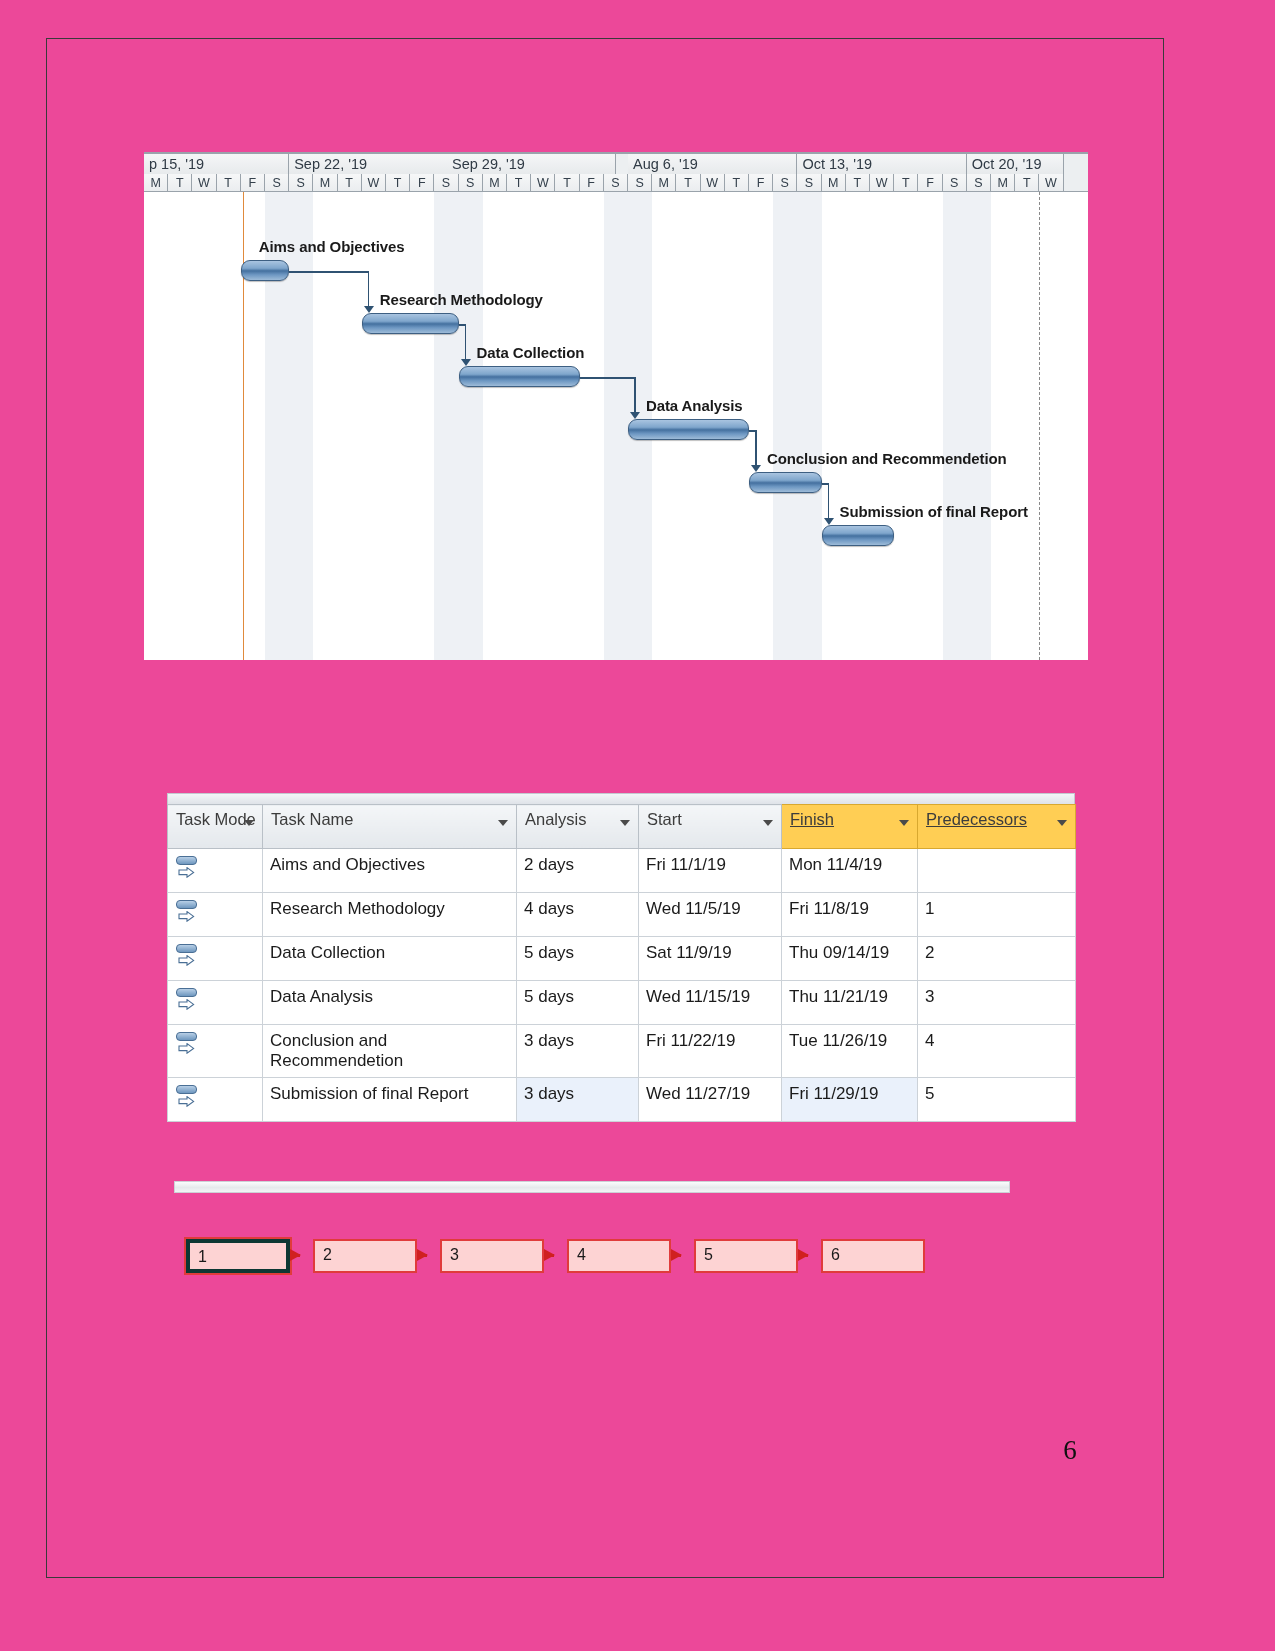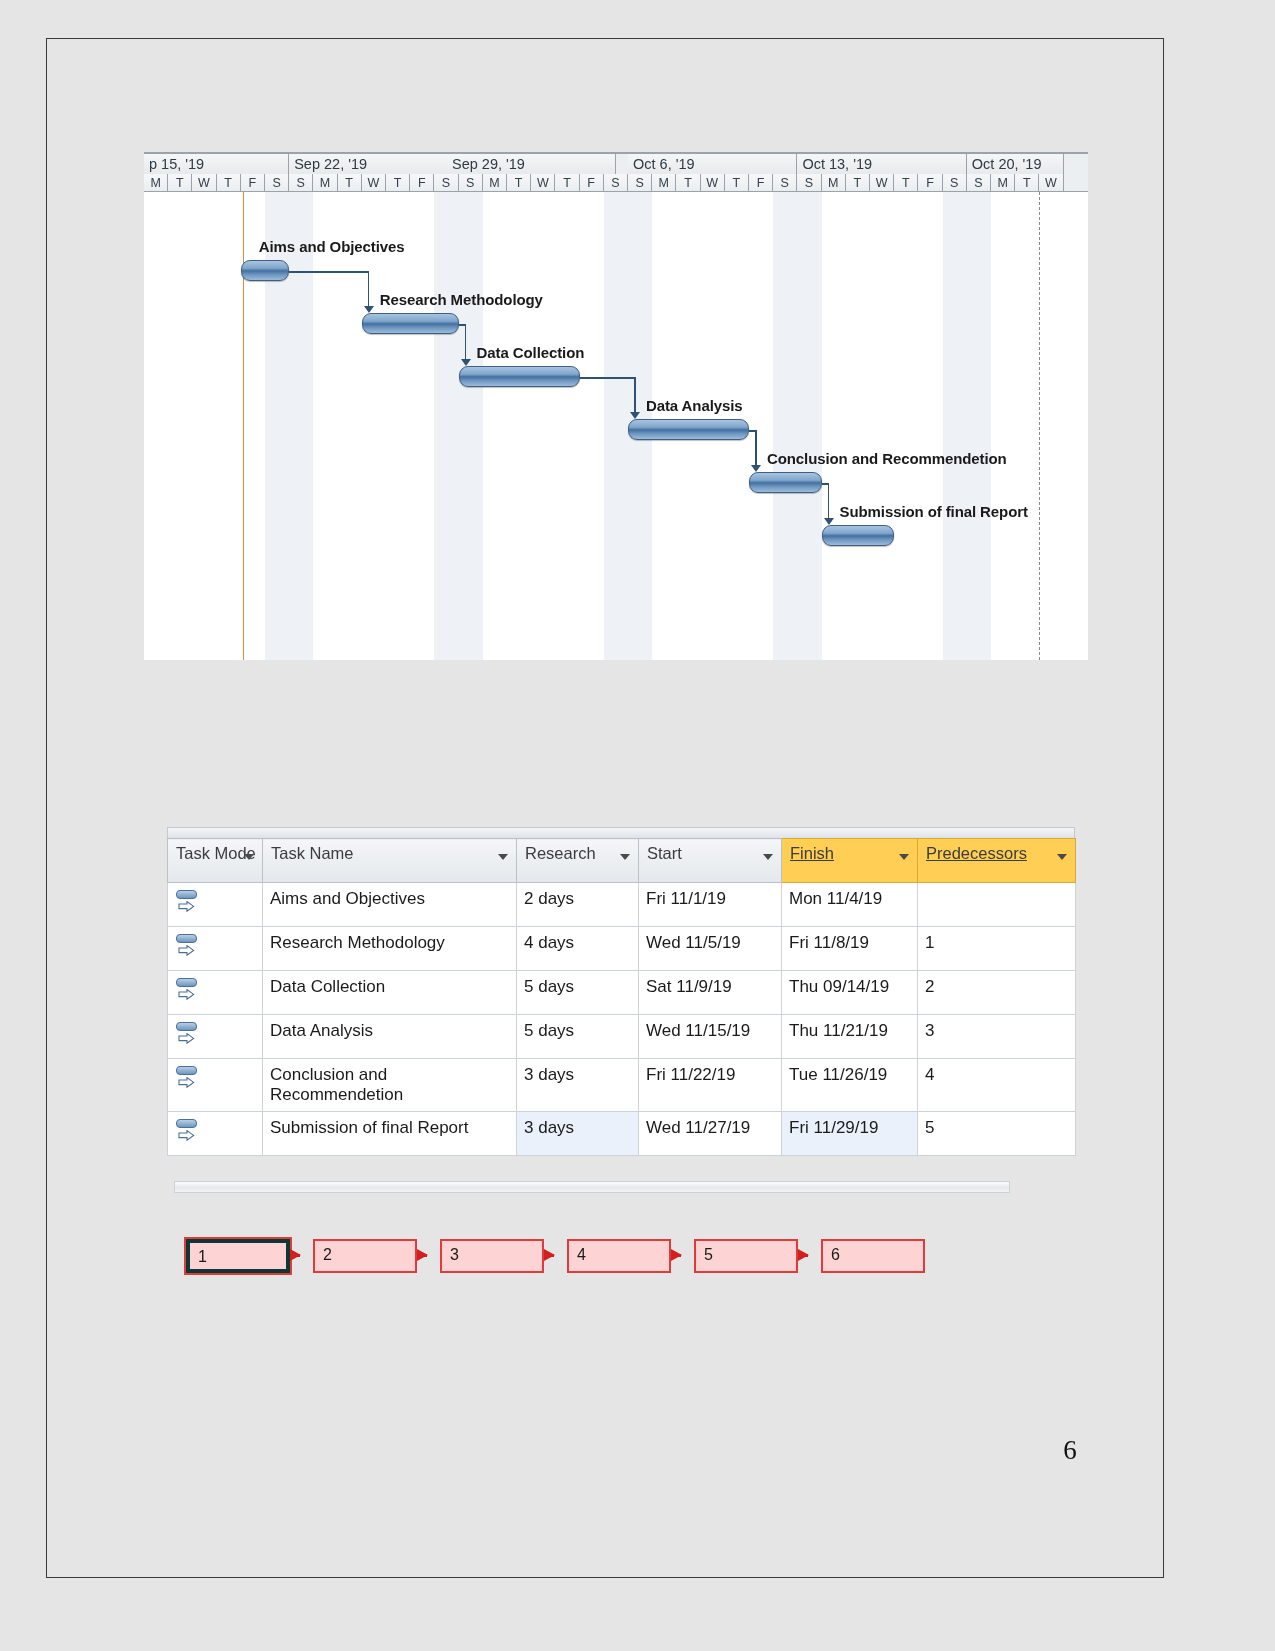--- a/index.html
+++ b/index.html
@@ -6,21 +6,21 @@
   html, body {
     width: 1275px; height: 1651px;
     background: #ffffff;
     font-family: "Liberation Sans", sans-serif;
   }
 
   
   #page {
     position: relative;
     width: 1275px; height: 1651px;
-    background: #e5e5e5;
+    background: #ec4899;
     overflow: hidden;
     padding-left: 20px;
   }
   #page-border {
     position: absolute;
     left: 46px; top: 38px;
     width: 1118px; height: 1540px;
     border: 1px solid #3a3a3a;
   }
 
@@ -101,21 +101,21 @@
     position: absolute;
     width: 0; height: 0;
     border-left: 5px solid transparent;
     border-right: 5px solid transparent;
     border-top: 7px solid #2f5272;
   }
 
   
   #task-table {
     position: absolute;
-    left: 167px; top: 827px;
+    left: 167px; top: 793px;
     width: 908px;
   }
   #tt-scrollbar {
     height: 11px;
     background: linear-gradient(#f3f5f7, #dfe3e8);
     border: 1px solid #c3c9cf;
     border-bottom: none;
   }
   table.tt {
     border-collapse: collapse;
@@ -241,21 +241,21 @@
         <div class="ts-day" style="left: 266.2px; width: 24.2px;">F</div>
         <div class="ts-day" style="left: 290.4px; width: 24.2px;">S</div>
         <div class="ts-week" style="left: 303px; width: 169.4px;">Sep 29, '19</div>
         <div class="ts-day" style="left: 314.6px; width: 24.2px;">S</div>
         <div class="ts-day" style="left: 338.8px; width: 24.2px;">M</div>
         <div class="ts-day" style="left: 363px; width: 24.2px;">T</div>
         <div class="ts-day" style="left: 387.2px; width: 24.2px;">W</div>
         <div class="ts-day" style="left: 411.4px; width: 24.2px;">T</div>
         <div class="ts-day" style="left: 435.6px; width: 24.2px;">F</div>
         <div class="ts-day" style="left: 459.8px; width: 24.2px;">S</div>
-        <div class="ts-week" style="left: 484px; width: 169.4px;">Oct 6, '19</div>
+        <div class="ts-week" style="left: 484px; width: 169.4px;">Aug 6, '19</div>
         <div class="ts-day" style="left: 484px; width: 24.2px;">S</div>
         <div class="ts-day" style="left: 508.2px; width: 24.2px;">M</div>
         <div class="ts-day" style="left: 532.4px; width: 24.2px;">T</div>
         <div class="ts-day" style="left: 556.6px; width: 24.2px;">W</div>
         <div class="ts-day" style="left: 580.8px; width: 24.2px;">T</div>
         <div class="ts-day" style="left: 605px; width: 24.2px;">F</div>
         <div class="ts-day" style="left: 629.2px; width: 24.2px;">S</div>
         <div class="ts-week" style="left: 653.4px; width: 169.4px;">Oct 13, '19</div>
         <div class="ts-day" style="left: 653.4px; width: 24.2px;">S</div>
         <div class="ts-day" style="left: 677.6px; width: 24.2px;">M</div>
@@ -328,21 +328,21 @@
         <tr>
           <th>
             <span>Task Mode</span>
             <span class="th-caret"></span>
           </th>
           <th>
             <span>Task Name</span>
             <span class="th-caret"></span>
           </th>
           <th>
-            <span>Research</span>
+            <span>Analysis</span>
             <span class="th-caret"></span>
           </th>
           <th>
             <span>Start</span>
             <span class="th-caret"></span>
           </th>
           <th class="hl">
             <span>Finish</span>
             <span class="th-caret"></span>
           </th>

